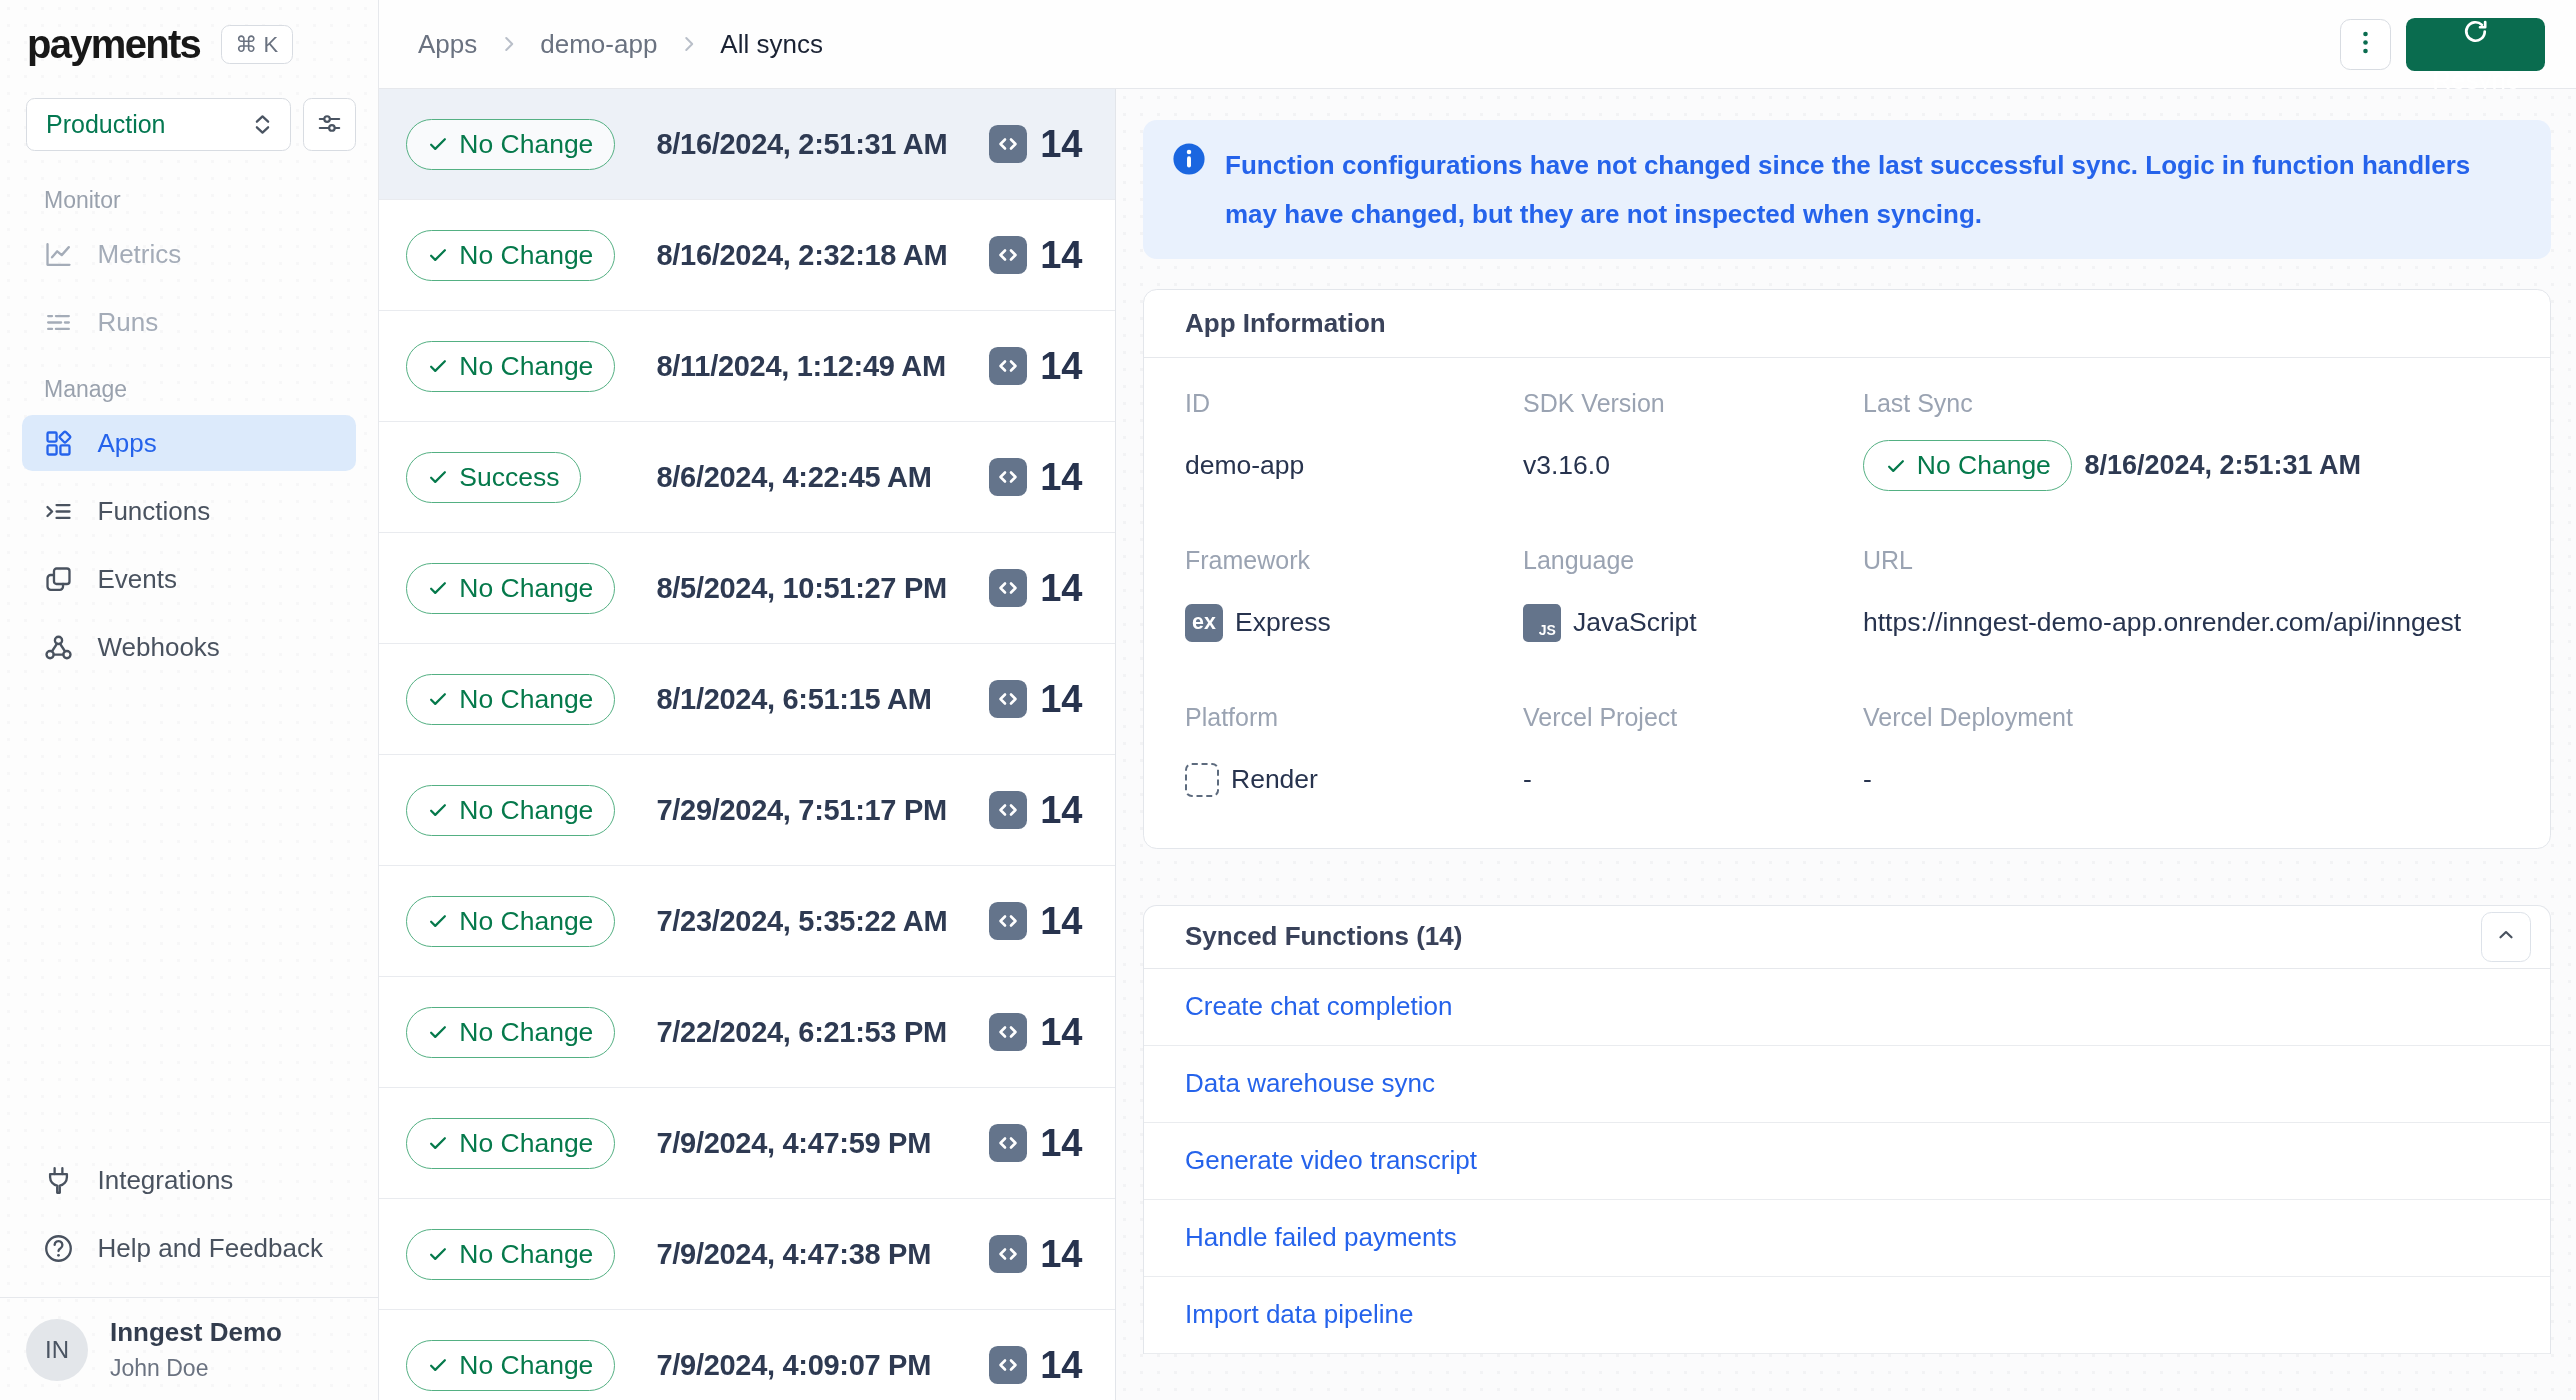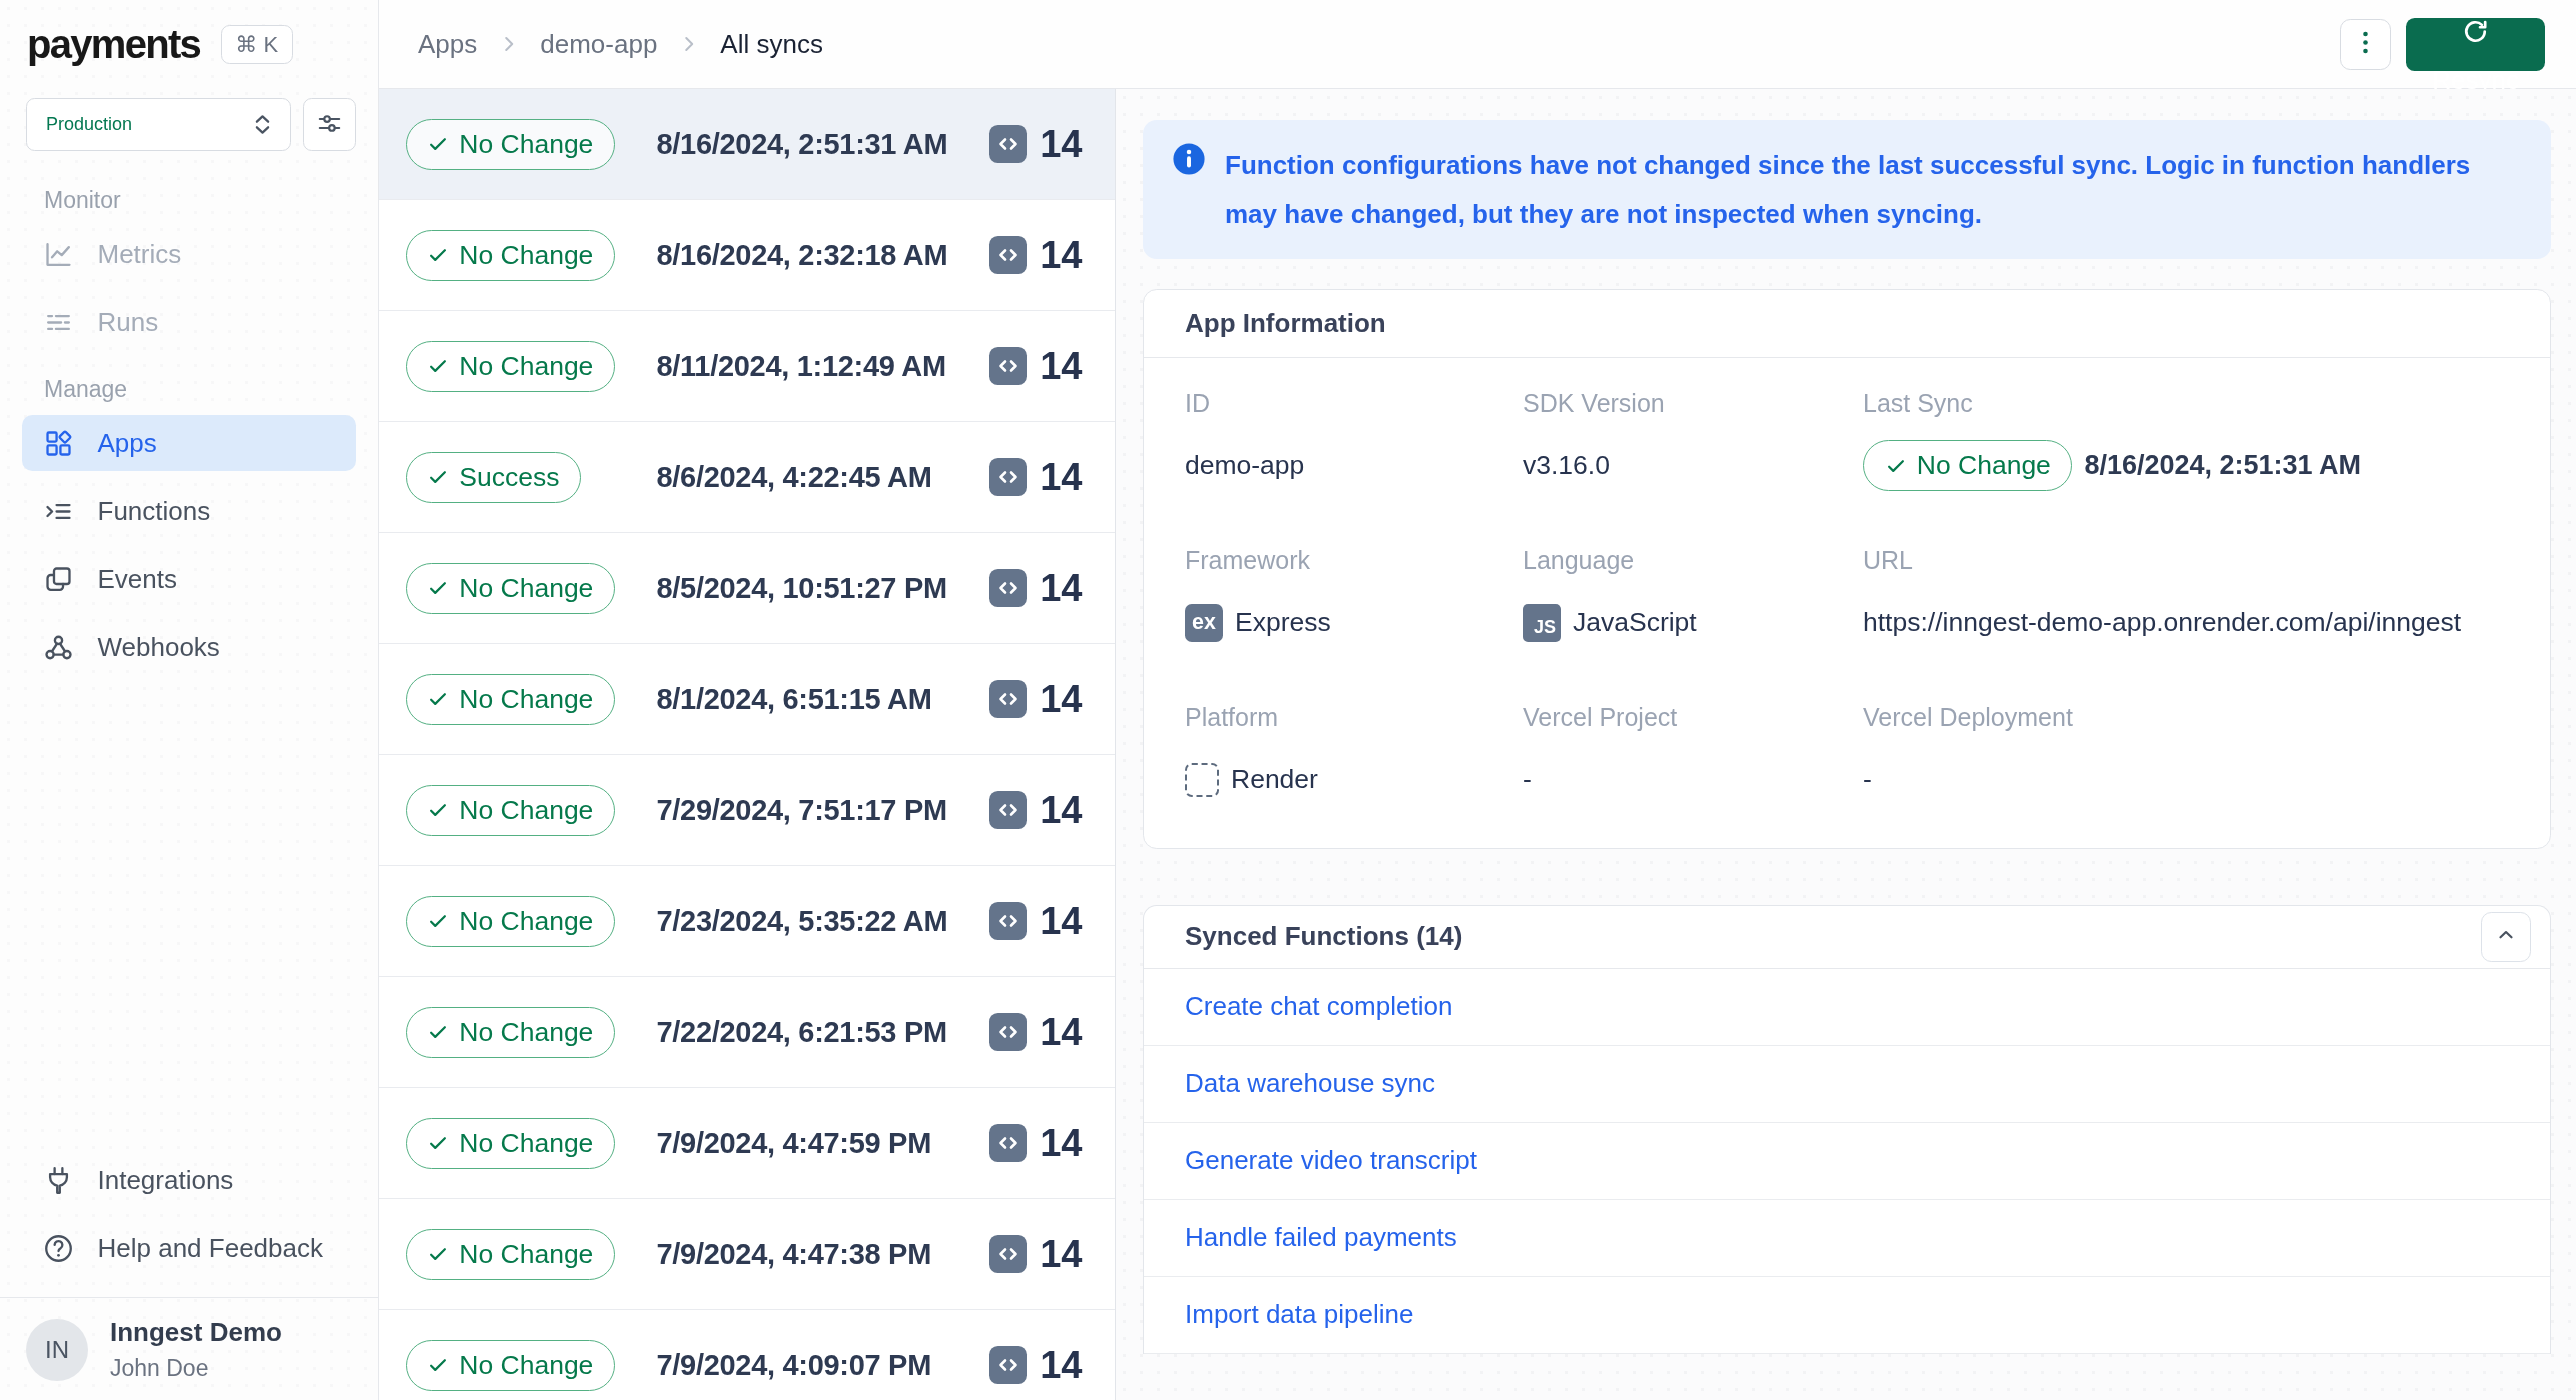--- a/index.html
+++ b/index.html
@@ -22,21 +22,21 @@
   .brand-row { display:flex; align-items:center; gap:20.5px; padding:22px 22px 0 27px; }
   .logo { font-size:40px; font-weight:800; letter-spacing:-1.7px; color:#181818; }
   .kbd {
     border:1.7px solid #D8DCE2; border-radius:8.6px; padding:5.1px 13.7px;
     font-size:22px; color:#6A7280; background:#fff; white-space:nowrap;
   }
   .env-row { display:flex; gap:12px; margin:31px 22px 0 26px; }
   .env-select {
     flex:1; display:flex; align-items:center; justify-content:space-between;
     height:53px; border:1.7px solid #D8DCE2; border-radius:8.6px; background:#fff;
-    font-size:18px; font-weight:500; color:var(--status-green,#047851);
+    font-size:25px; font-weight:500; color:var(--status-green,#047851);
     padding:0 13.7px 0 19px; cursor:pointer;
   }
   .env-select .updown { width:27px; height:27px; color:#4A5462; }
   .icon-btn {
     width:53px; height:53px; border:1.7px solid #D8DCE2; border-radius:8.6px;
     background:#fff; display:flex; align-items:center; justify-content:center;
     color:#4A5462; cursor:pointer;
   }
   .icon-btn svg { width:29px; height:29px; }
   .side-nav { padding:0 22px; }
@@ -139,21 +139,21 @@
   .info-grid { display:grid; grid-template-columns:338px 340px 1fr; padding:5.1px 41px 13.7px; }
   .cell { padding:26px 17px 29px 0; }
   .cell-label { font-size:25px; color:#9AA3B2; margin-bottom:22px; }
   .cell-value { font-size:26.5px; font-weight:500; color:#27334E; display:flex; align-items:center; gap:12px; min-height:51px; }
   .cell-value .ts { font-size:27px; font-weight:600; color:#2E3A52; }
   .badge-sq {
     width:38px; height:38px; border-radius:6.8px; background:var(--badge-slate,#64748B);
     color:#fff; display:flex; align-items:center; justify-content:center;
     font-size:21.4px; font-weight:600; flex:none;
   }
-  .badge-javascript { align-items:flex-end; justify-content:flex-end; padding:3.4px 5.1px; font-size:18px; border-radius:5.1px; }
+  .badge-javascript { align-items:flex-end; justify-content:flex-end; padding:3.4px 5.1px; font-size:14px; border-radius:5.1px; }
   .badge-render { background:transparent; border:2.6px dashed #5D6B7E; border-radius:6.8px; width:34px; height:34px; }
 
   .func-card { margin-top:56px; border-bottom:none; border-radius:13.7px 13.7px 0 0; }
   .func-head { height:63px; border-bottom:1.7px solid #E6E8EC; display:flex; align-items:center; justify-content:space-between; padding:0 19px 0 41px; }
   .collapse-btn {
     width:50px; height:50px; border:1.7px solid #DDE2E9; border-radius:10.3px; background:#fff;
     color:#49525F; display:flex; align-items:center; justify-content:center; cursor:pointer;
   }
   .collapse-btn svg { width:22px; height:22px; }
   .func-row { height:77px; display:flex; align-items:center; padding:0 41px; border-bottom:1.7px solid #EAECEF; }

